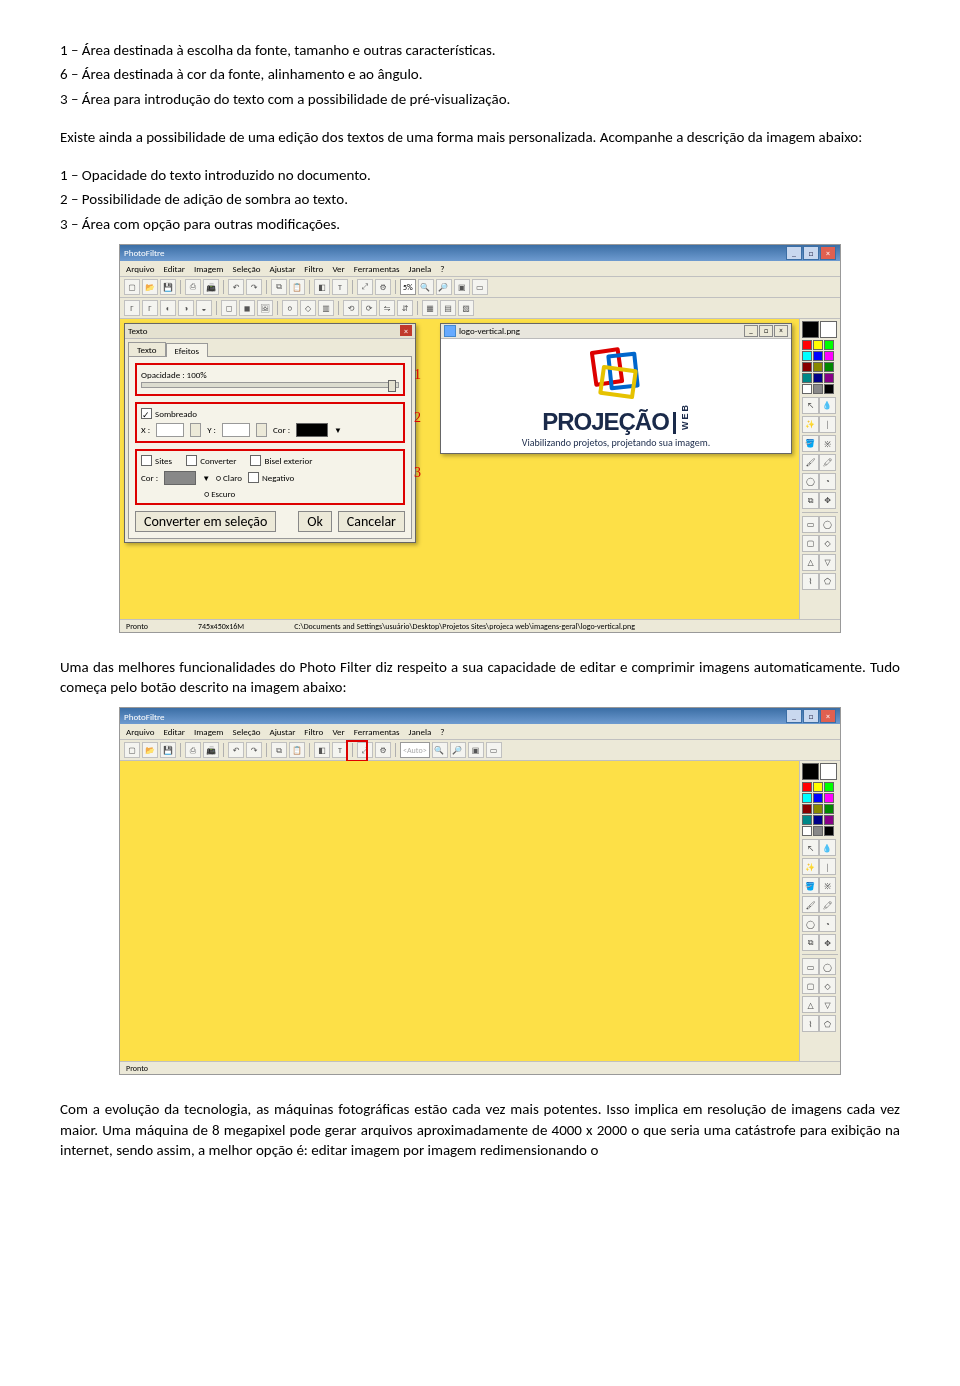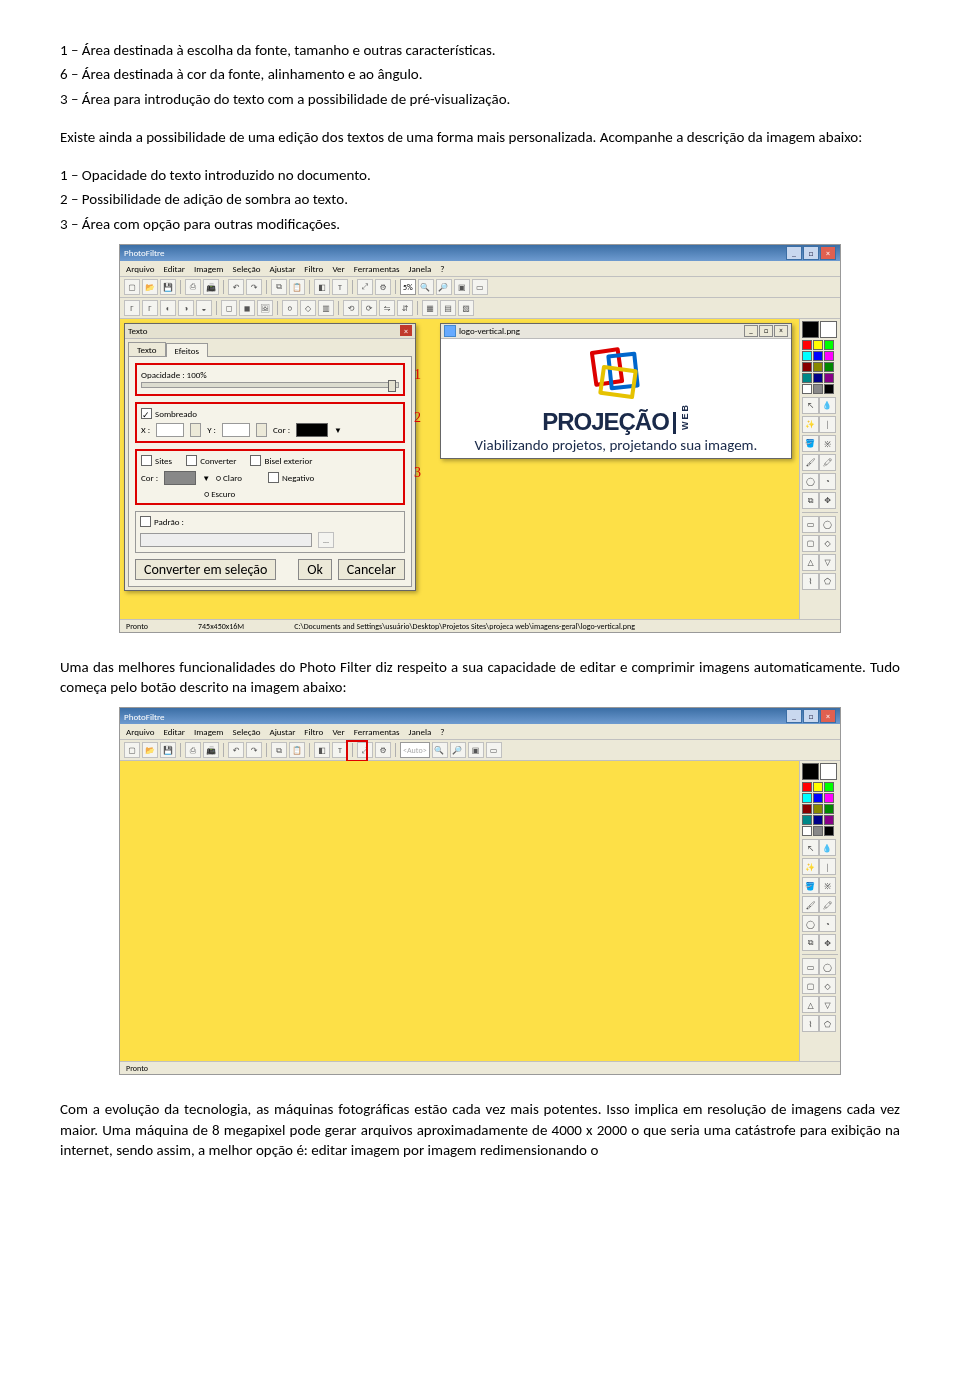--- a/index.html
+++ b/index.html
@@ -44,21 +44,21 @@
   .btn { border:1px solid #888; background:#ece9d8; font-size:14px; padding:1px 8px; }
   .imgwin-body { background:#fff; padding:4px; }
   
   .logoblock { text-align:center; }
   .logoicon { display:inline-block; width:60px; height:50px; position:relative; margin:6px auto 2px; }
   .ring { position:absolute; border:4px solid; border-radius:2px; width:22px; height:28px; }
   .ring.r1 { border-color:#d00; left:6px; top:0; transform:rotate(-8deg);}
   .ring.r2 { border-color:#06c; left:22px; top:4px; transform:rotate(-6deg);}
   .ring.r3 { border-color:#e6c200; left:14px; top:18px; width:28px; height:22px; transform:rotate(8deg);}
   .logotxt { font-family:Arial Black, Arial, sans-serif; font-weight:900; font-size:24px; color:#1a2a4a; letter-spacing:-1px; }
-  .tagline { font-size:15px; color:#1a2a4a; }
+  .tagline { font-size:10px; color:#1a2a4a; }
   
   .pal { display:grid; grid-template-columns:repeat(3,10px); grid-auto-rows:10px; gap:1px; margin-bottom:3px; }
   .pal span { border:1px solid #666; }
   .toolgrid { display:grid; grid-template-columns:repeat(2,15px); gap:2px; }
   .toolgrid span { width:15px; height:15px; border:1px solid #bbb; background:#f4f4f0; font-size:8px; display:flex; align-items:center; justify-content:center; color:#444;}
   
   .hl-red { position:absolute; border:2px solid #d00; }
 </style>
 </head>
 <body>
@@ -197,40 +197,30 @@
               <label class="chk">
                     <span class="box"></span>
                     <span>Bisel exterior</span>
                   </label>
             </div>
             <div class="fldrow">
               <span>Cor :</span>
               <span class="swatch" style="background:#888;"></span>
                   <span style="font-size:8px;">▼</span>
               <span style="">○ <span>Claro</span></span>
-              <label class="chk" style="margin-left:20px;">
+              <label class="chk" style="">
                     <span class="box"></span>
                     <span>Negativo</span>
                   </label>
             </div>
             <div class="fldrow">
               <span style="visibility:hidden;">Cor :</span>
                   <span style="width:34px;"></span>
               <span>○ <span>Escuro</span></span>
             </div>
-          </div>
-          <div class="grp" style="background:#f5f3e9;">
-            <label class="chk">
-                  <span class="box"></span>
-                  <span>Padrão :</span>
-                </label>
-            <div class="fldrow">
-                  <span class="inp" style="width:170px; background:#eee;"></span>
-                  <span class="tb-ico">…</span>
-                </div>
           </div>
           <div class="footerbtns">
             <span class="btn">Converter em seleção</span>
             <span style="flex:1;"></span>
             <span class="btn">Ok</span>
             <span class="btn">Cancelar</span>
           </div>
         </div>
       </div>
 

